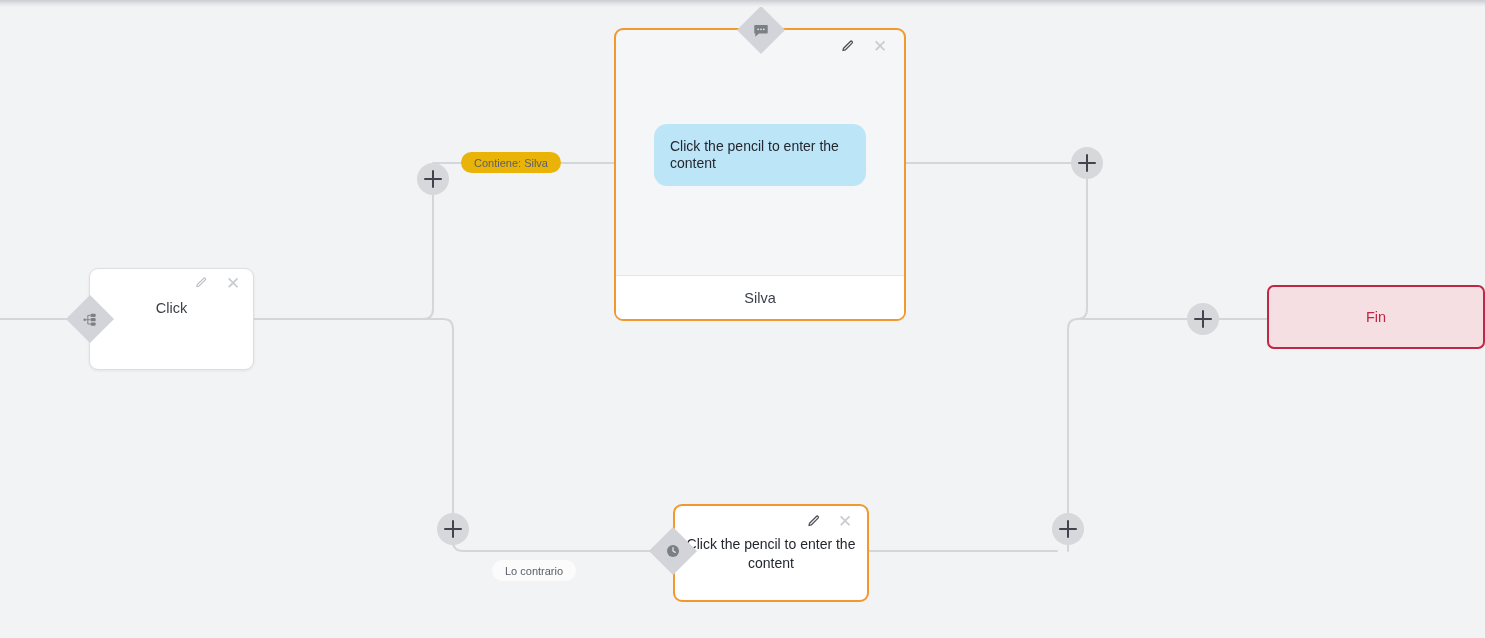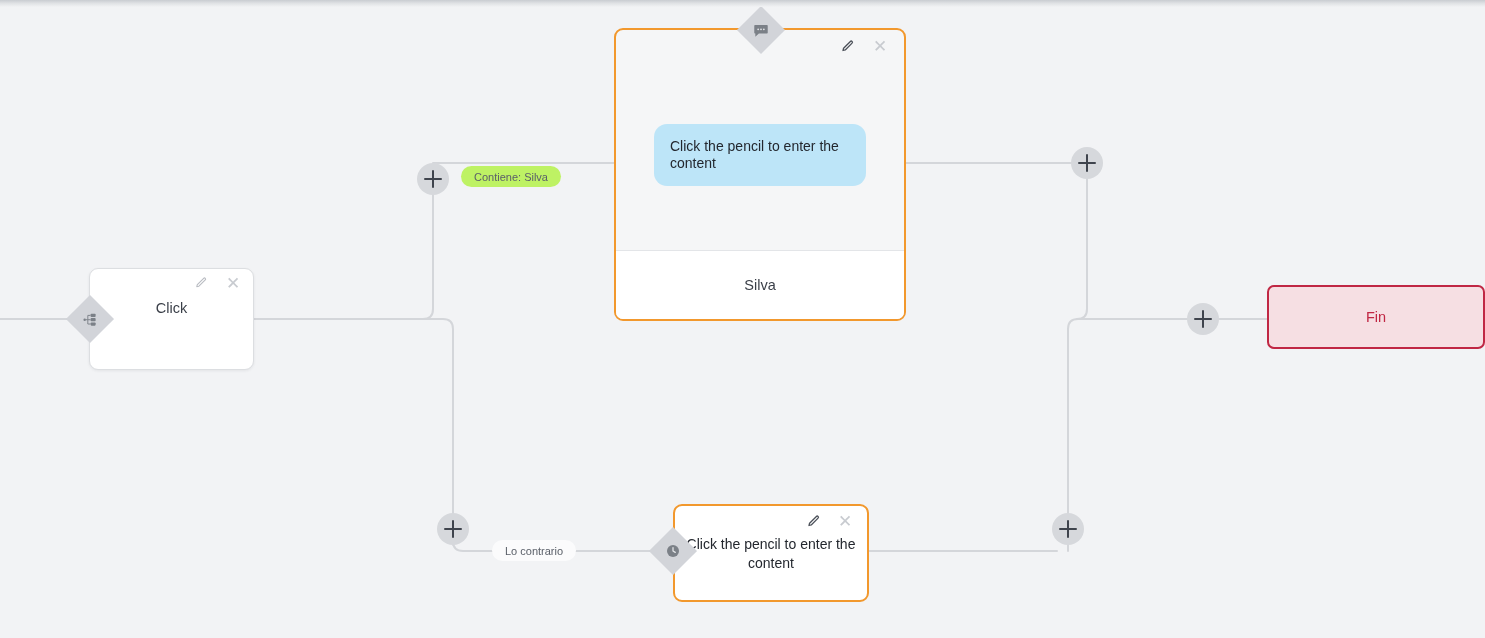--- a/index.html
+++ b/index.html
@@ -146,21 +146,21 @@
     color: #23272e;
     font-size: 14px;
     line-height: 17px;
     margin-top: 12px;
   }
   #node-message .node-footer {
     position: absolute;
     bottom: 0;
     left: 0;
     width: 100%;
-    height: 69px;
+    height: 44px;
     background: #ffffff;
     border-top: 1px solid #e3e5e8;
     display: flex;
     align-items: center;
     justify-content: center;
     color: #3a3f48;
     font-size: 14.5px;
   }
 
   
@@ -260,22 +260,22 @@
     display: flex;
     align-items: center;
     justify-content: center;
     border-radius: 11px;
     font-size: 11px;
     color: #5b6069;
     padding: 0 13px;
     white-space: nowrap;
     cursor: pointer;
   }
-  .edge-label.grey  { background: #bef264; margin-top: 14px; }
-  .edge-label.white { background: #fbfbfc; }
+  .edge-label.grey  { background: #eab308; }
+  .edge-label.white { background: #fbfbfc; margin-top: 20px; }
 </style>
 </head>
 <body>
 
 <div id="canvas">
 
   <svg id="edges" viewBox="0 0 1485 638" width="1485" height="638">
 
     <path class="edge-path" d="M 0 319 L 73 319"></path>
 

